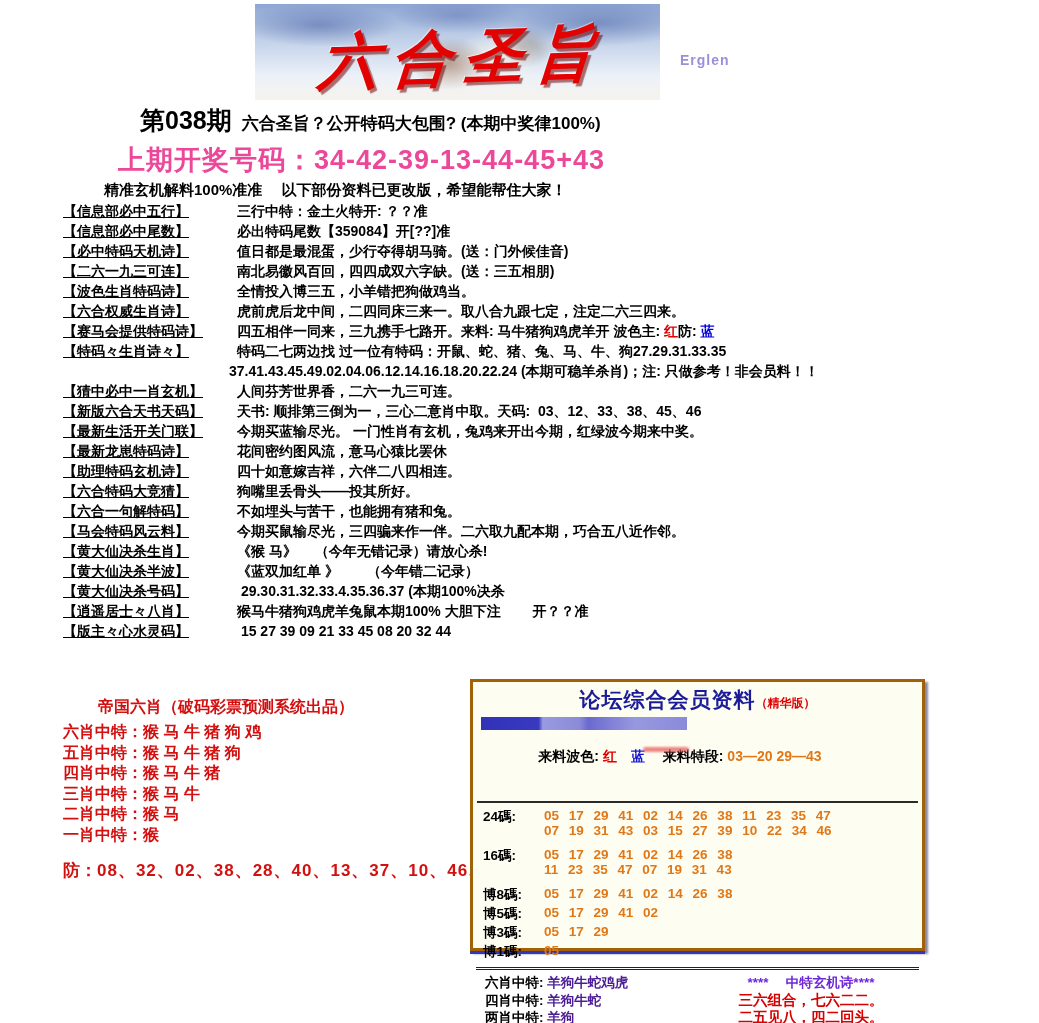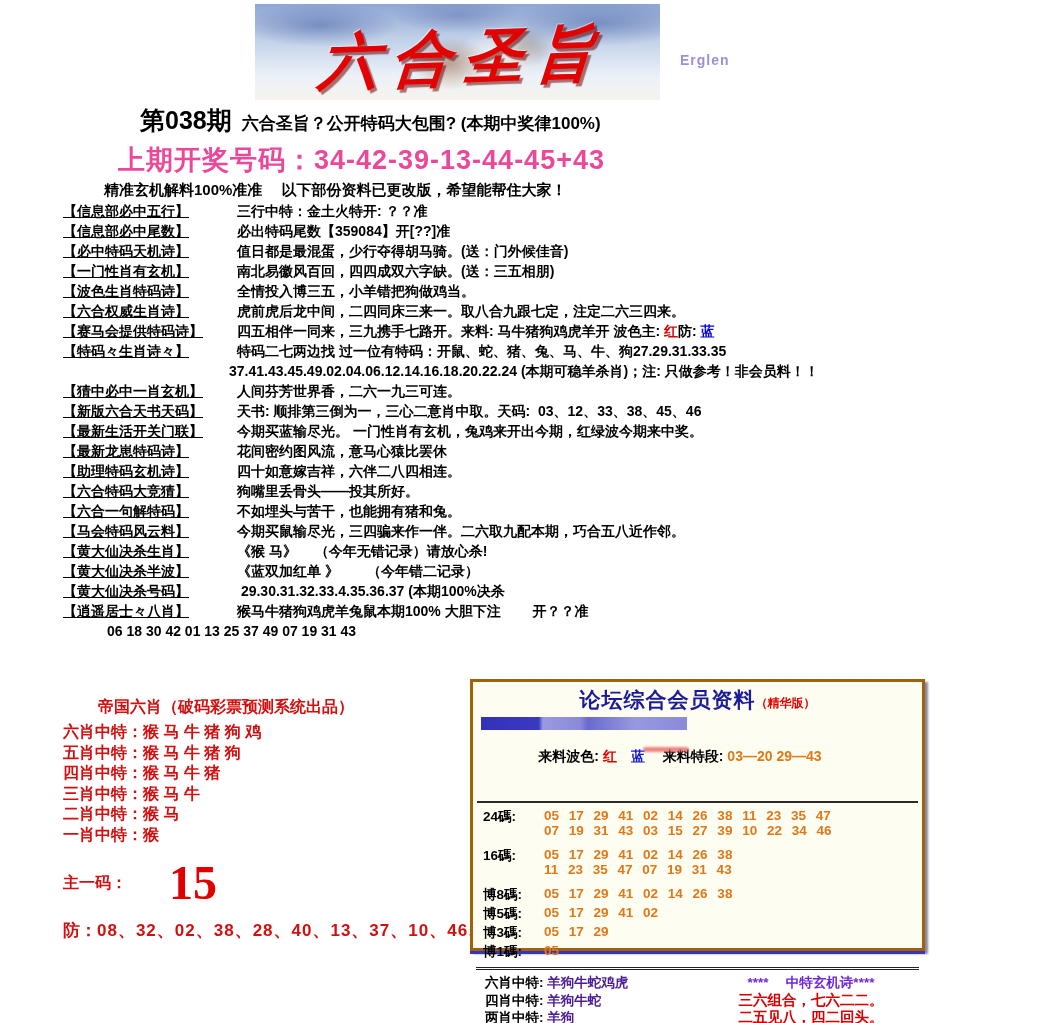--- a/index.html
+++ b/index.html
@@ -93,55 +93,51 @@
   <div id="issue-line"><span id="issue-no">第038期</span><span id="issue-headline">六合圣旨？公开特码大包围? (本期中奖律100%)</span></div>
 
   <div id="last-draw">上期开奖号码：34-42-39-13-44-45+43</div>
 
   <div id="notice">精准玄机解料100%准准　 以下部份资料已更改版，希望能帮住大家！</div>
 
   <div id="tips">
       <div class="tip-row"><span class="tip-label">【信息部必中五行】</span><span class="tip-value">三行中特：金土火特开: ？？准</span></div>
       <div class="tip-row"><span class="tip-label">【信息部必中尾数】</span><span class="tip-value">必出特码尾数【359084】开[??]准</span></div>
       <div class="tip-row"><span class="tip-label">【必中特码天机诗】</span><span class="tip-value">值日都是最混蛋，少行夺得胡马骑。(送：门外候佳音)</span></div>
-      <div class="tip-row"><span class="tip-label">【一门性肖有玄机】</span><span class="tip-value">南北易徽风百回，四四成双六字缺。(送：三五相朋)</span></div>
+      <div class="tip-row"><span class="tip-label">【二六一九三可连】</span><span class="tip-value">南北易徽风百回，四四成双六字缺。(送：三五相朋)</span></div>
       <div class="tip-row"><span class="tip-label">【波色生肖特码诗】</span><span class="tip-value">全情投入博三五，小羊错把狗做鸡当。</span></div>
       <div class="tip-row"><span class="tip-label">【六合权威生肖诗】</span><span class="tip-value">虎前虎后龙中间，二四同床三来一。取八合九跟七定，注定二六三四来。</span></div>
       <div class="tip-row"><span class="tip-label">【赛马会提供特码诗】</span><span class="tip-value"><span>四五相伴一同来，三九携手七路开。来料: 马牛猪狗鸡虎羊开 波色主: </span><span class="c-red">红</span><span>防: </span><span class="c-blue">蓝</span></span></div>
       <div class="tip-row"><span class="tip-label">【特码々生肖诗々】</span><span class="tip-value">特码二七两边找 过一位有特码：开鼠、蛇、猪、兔、马、牛、狗27.29.31.33.35</span></div>
       <div class="tip-row" style="padding-left: 166px;"><span class="tip-value">37.41.43.45.49.02.04.06.12.14.16.18.20.22.24 (本期可稳羊杀肖)；注: 只做参考！非会员料！！</span></div>
       <div class="tip-row"><span class="tip-label">【猜中必中一肖玄机】</span><span class="tip-value">人间芬芳世界香，二六一九三可连。</span></div>
       <div class="tip-row"><span class="tip-label">【新版六合天书天码】</span><span class="tip-value">天书: 顺排第三倒为一，三心二意肖中取。天码:  03、12、33、38、45、46</span></div>
       <div class="tip-row"><span class="tip-label">【最新生活开关门联】</span><span class="tip-value">今期买蓝输尽光。 一门性肖有玄机，兔鸡来开出今期，红绿波今期来中奖。</span></div>
       <div class="tip-row"><span class="tip-label">【最新龙崽特码诗】</span><span class="tip-value">花间密约图风流，意马心猿比罢休</span></div>
       <div class="tip-row"><span class="tip-label">【助理特码玄机诗】</span><span class="tip-value">四十如意嫁吉祥，六伴二八四相连。</span></div>
       <div class="tip-row"><span class="tip-label">【六合特码大竞猜】</span><span class="tip-value">狗嘴里丢骨头——投其所好。</span></div>
       <div class="tip-row"><span class="tip-label">【六合一句解特码】</span><span class="tip-value">不如埋头与苦干，也能拥有猪和兔。</span></div>
       <div class="tip-row"><span class="tip-label">【马会特码风云料】</span><span class="tip-value">今期买鼠输尽光，三四骗来作一伴。二六取九配本期，巧合五八近作邻。</span></div>
       <div class="tip-row"><span class="tip-label">【黄大仙决杀生肖】</span><span class="tip-value">《猴 马》　 （今年无错记录）请放心杀!</span></div>
       <div class="tip-row"><span class="tip-label">【黄大仙决杀半波】</span><span class="tip-value">《蓝双加红单 》　　（今年错二记录）</span></div>
       <div class="tip-row"><span class="tip-label">【黄大仙决杀号码】</span><span class="tip-value"> 29.30.31.32.33.4.35.36.37 (本期100%决杀</span></div>
       <div class="tip-row"><span class="tip-label">【逍遥居士々八肖】</span><span class="tip-value">猴马牛猪狗鸡虎羊兔鼠本期100% 大胆下注　　 开？？准</span></div>
-      <div class="tip-row" style="padding-left: 44px;"><span class="tip-value">06 18 30 42 01 13 25 37 49 07 19 31 43</span></div>
+      <div class="tip-row"><span class="tip-label">【版主々心水灵码】</span><span class="tip-value"> 15 27 39 09 21 33 45 08 20 32 44</span></div>
     </div>
 
   <div id="empire">
     <div id="empire-title">帝国六肖（破码彩票预测系统出品）</div>
     <div id="empire-lines">
         <div class="emp-line">六肖中特：猴 马 牛 猪 狗 鸡</div>
         <div class="emp-line">五肖中特：猴 马 牛 猪 狗</div>
         <div class="emp-line">四肖中特：猴 马 牛 猪</div>
         <div class="emp-line">三肖中特：猴 马 牛</div>
         <div class="emp-line">二肖中特：猴 马</div>
         <div class="emp-line">一肖中特：猴</div>
       </div>
-    <div id="main-code-row">
-      <span id="main-code-label">主一码：</span>
-      <span id="main-code-value">15</span>
-    </div>
     <div id="guard-row"><span>防：</span><span class="nums">08、32、02、38、28、40、13、37、10、46、</span></div>
   </div>
 
   <div id="member-box">
     <div id="member-title"><span>论坛综合会员资料</span><span id="member-edition">（精华版）</span></div>
     <div id="member-bar"></div>
     <div id="wave-line">
       <span>来料波色: </span><span class="w-red">红</span><span>　</span><span class="w-blue">蓝</span><span>　 来料特段: </span><span class="w-seg">03—20 29—43</span>
       <div id="red-mark"></div>
     </div>

